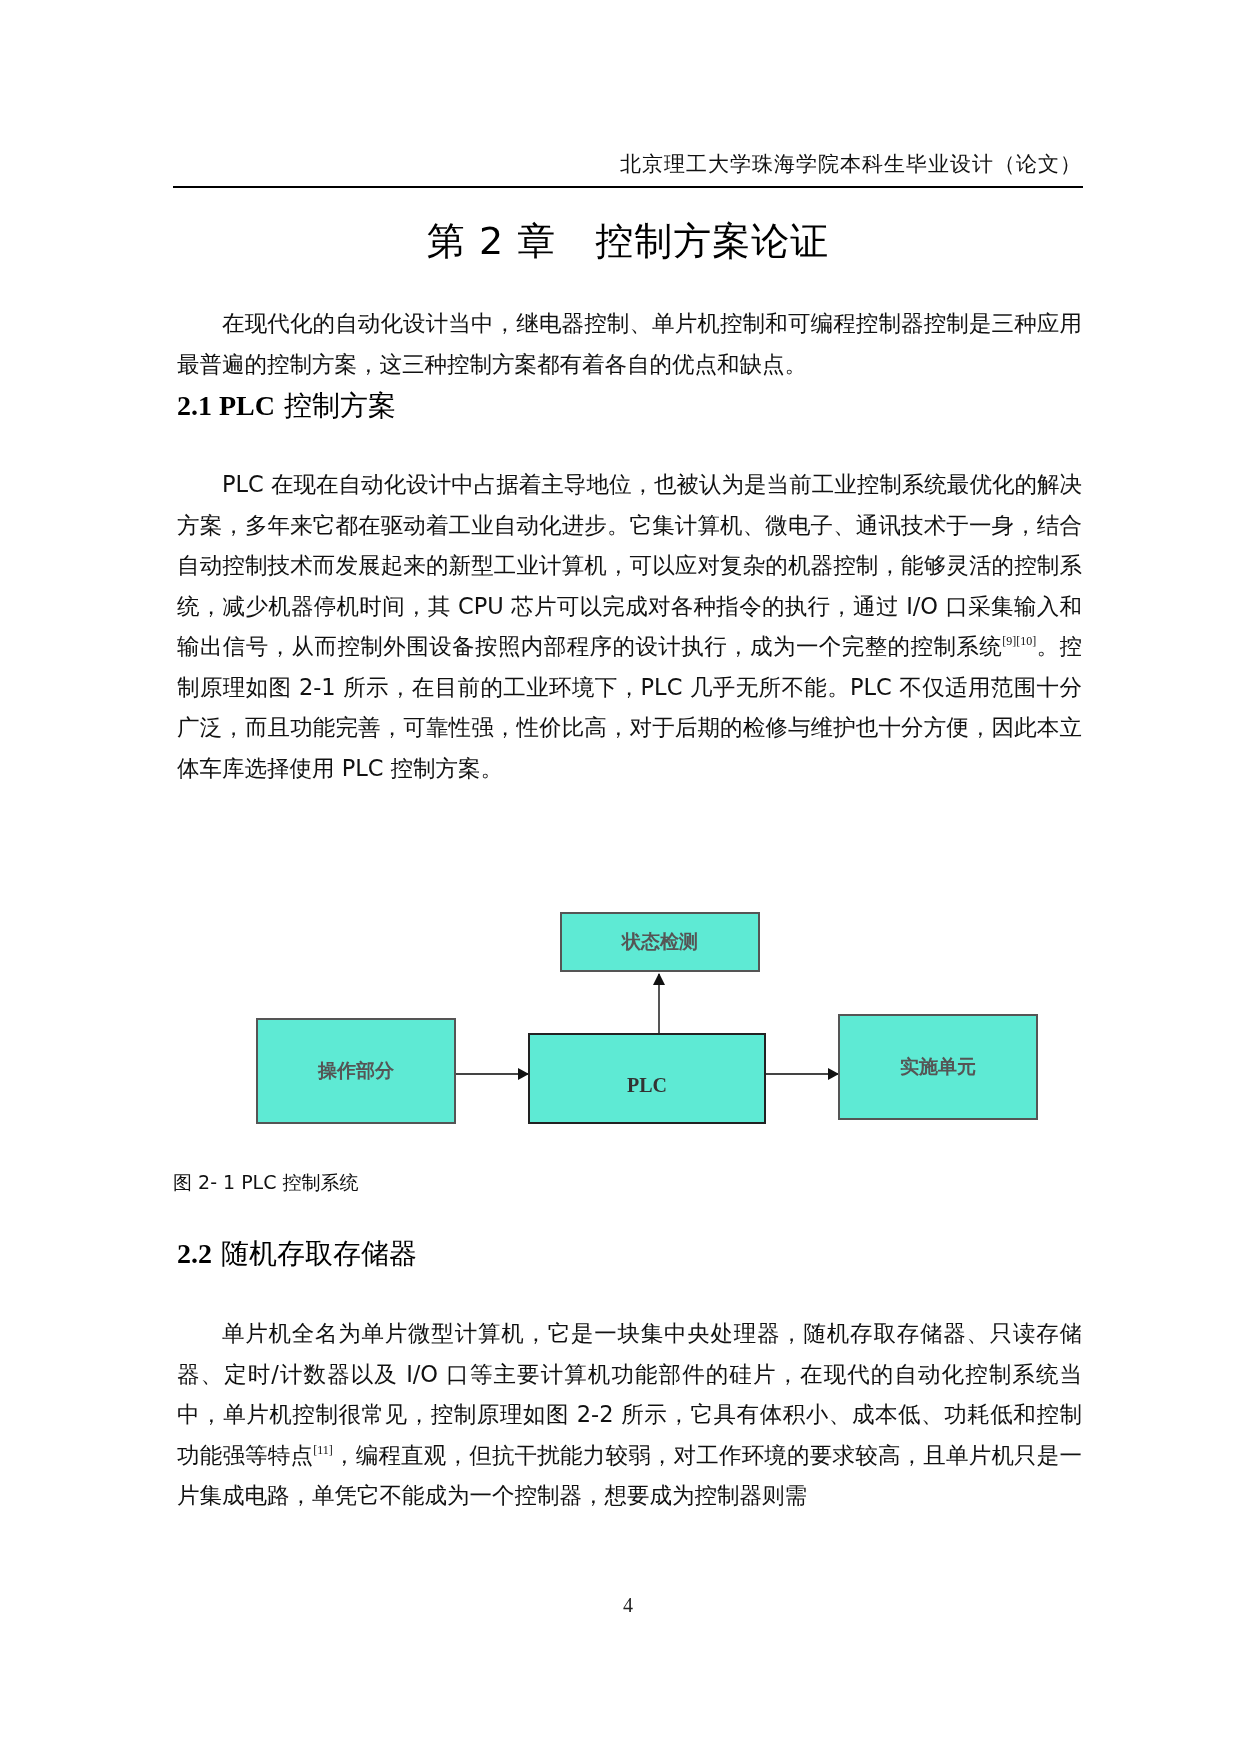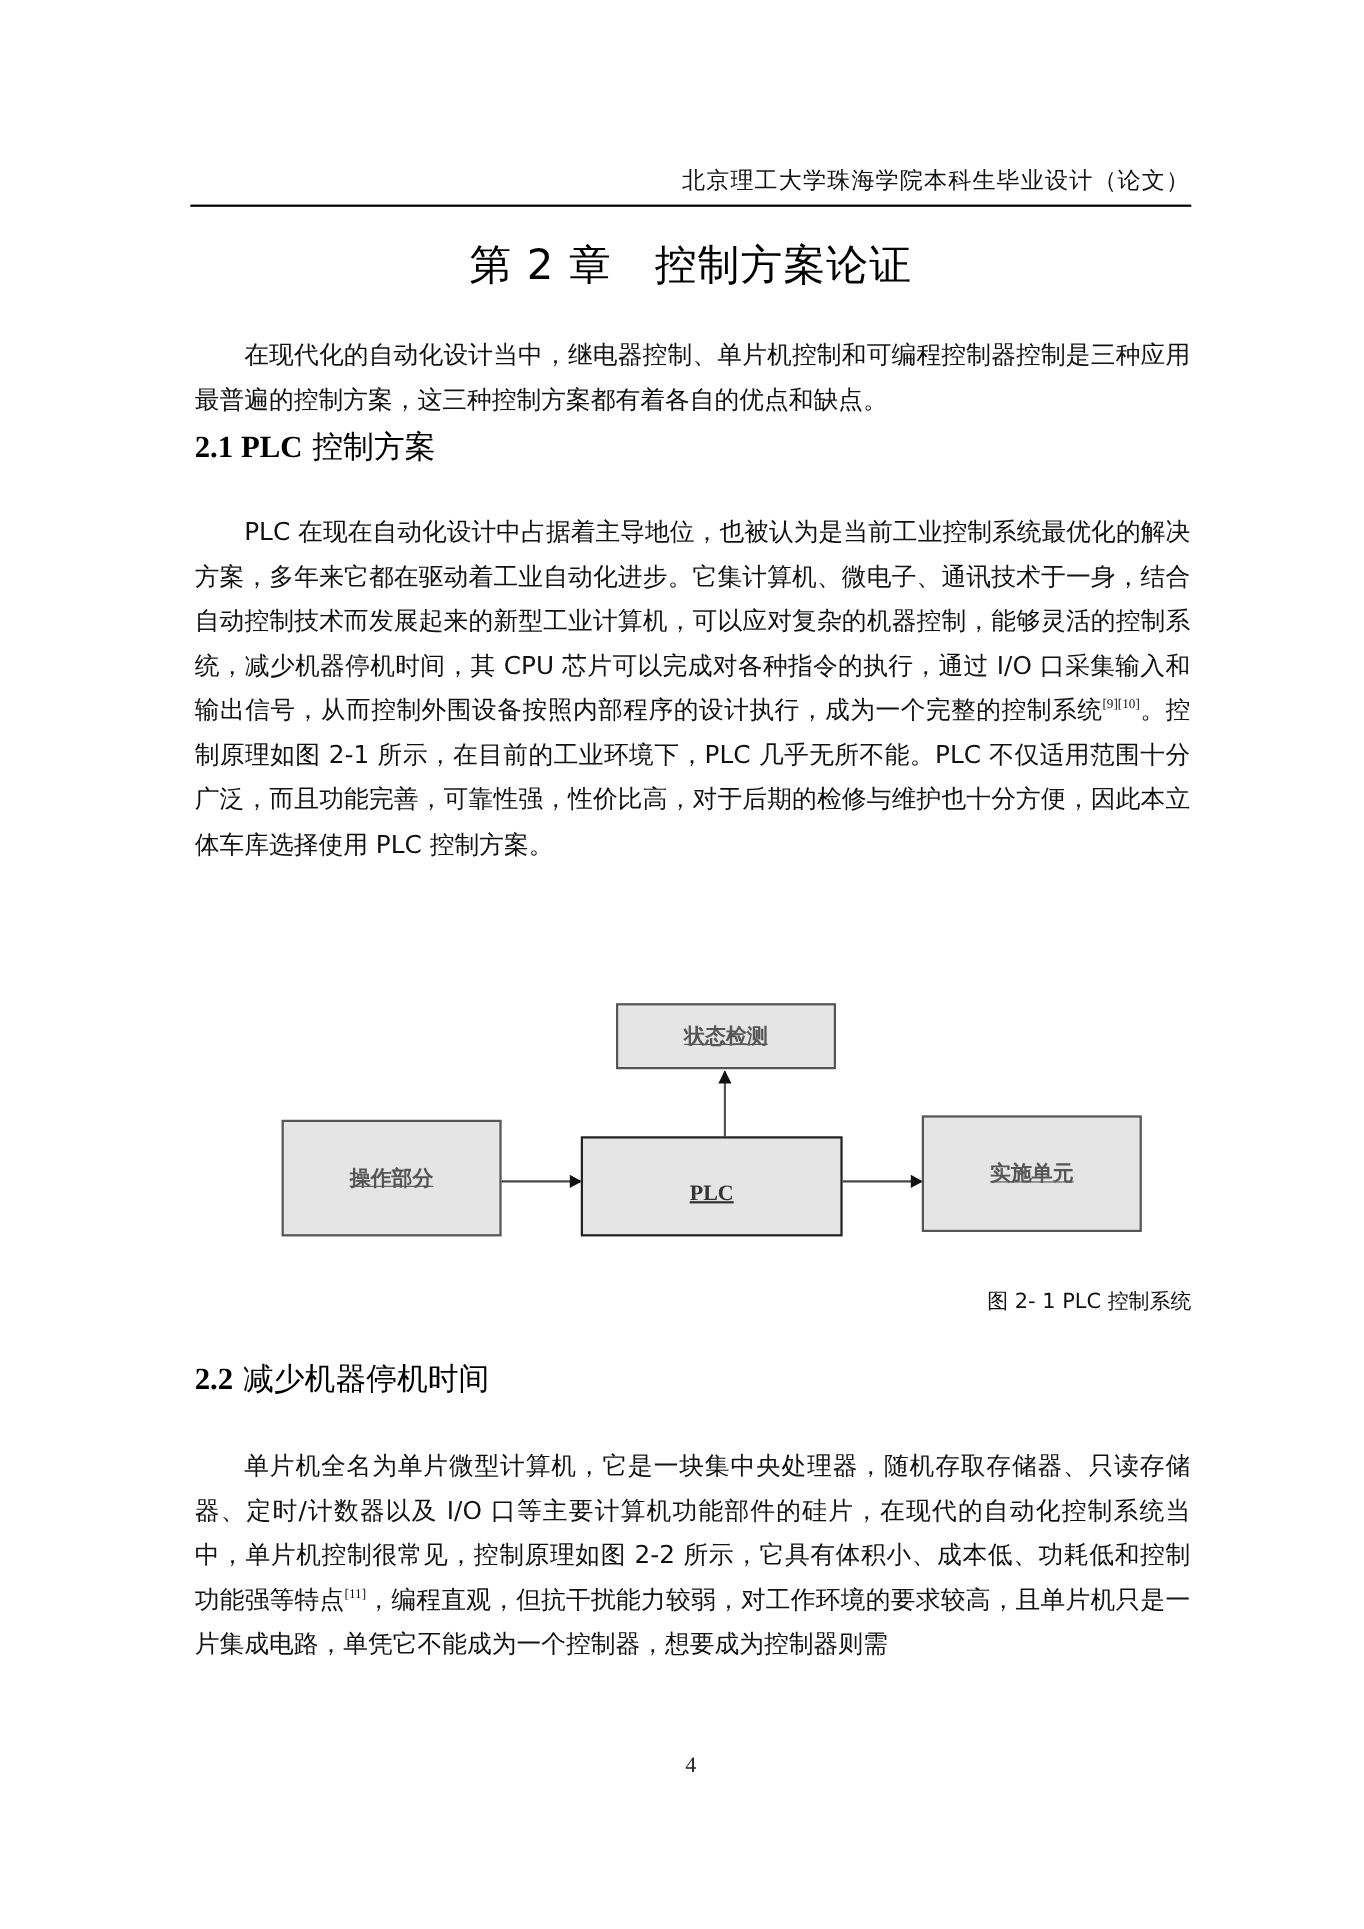--- a/index.html
+++ b/index.html
@@ -75,30 +75,29 @@
     .figure {
       position: absolute;
       left: 250px;
       top: 900px;
       width: 770px;
       height: 240px;
     }
     .box {
       position: absolute;
       border: 2px solid #555;
-      background: #e5e5e5;
+      background: #5eead4;
       display: flex;
       align-items: center;
       justify-content: center;
       font-family: "DejaVu Serif", "Liberation Serif", serif;
       font-weight: bold;
       font-size: 19px;
       color: #555;
       box-sizing: border-box;
-      text-decoration: underline;
     }
     .box.plc {
       border-color: #222;
       font-family: "Liberation Serif", serif;
       color: #333;
       font-size: 20px;
       padding-top: 14px;
     }
     .arrow-h {
       position: absolute;
@@ -126,21 +125,21 @@
       top: -1px;
       border-bottom: 12px solid #111;
       border-left: 6px solid transparent;
       border-right: 6px solid transparent;
     }
     .fig-caption {
       position: absolute;
       left: 173px;
       top: 1170px;
       width: 910px;
-      text-align: right;
+      text-align: left;
       font-size: 19px;
       color: #111;
     }
     .page-number {
       position: absolute;
       left: 173px;
       top: 1594px;
       width: 910px;
       text-align: center;
       font-family: "Liberation Serif", "DejaVu Serif", serif;
@@ -172,20 +171,20 @@
   <div class="box" style="left:6px; top:118px; width:200px; height:106px;">操作部分</div>
   <div class="arrow-h" style="left:206px; top:173px; width:72px;"></div>
   <div class="box plc" style="left:278px; top:133px; width:238px; height:91px;">PLC</div>
   <div class="arrow-h" style="left:516px; top:173px; width:72px;"></div>
   <div class="box" style="left:588px; top:114px; width:200px; height:106px;">实施单元</div>
 </div>
 
 <div class="fig-caption">图  2- 1 PLC 控制系统</div>
 
 <div class="section-title" style="top:1235px;">
-  <span class="num">2.2</span><span>  减少机器停机时间</span>
+  <span class="num">2.2</span><span>  随机存取存储器</span>
 </div>
 
 <div class="para" style="top:1295px;">
   <span>单片机全名为单片微型计算机，它是一块集中央处理器，随机存取存储器、只读存储器、定时/计数器以及  I/O 口等主要计算机功能部件的硅片，在现代的自动化控制系统当中，单片机控制很常见，控制原理如图 2-2 所示，它具有体积小、成本低、功耗低和控制功能强等特点</span><sup>[11]</sup><span>，编程直观，但抗干扰能力较弱，对工作环境的要求较高，且单片机只是一片集成电路，单凭它不能成为一个控制器，想要成为控制器则需</span>
 </div>
 
 <div class="page-number">4</div>
 
 </body></html>

